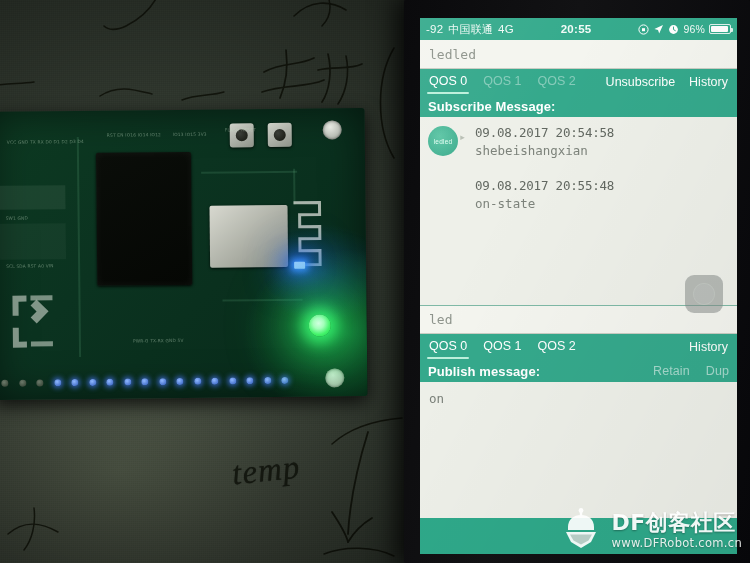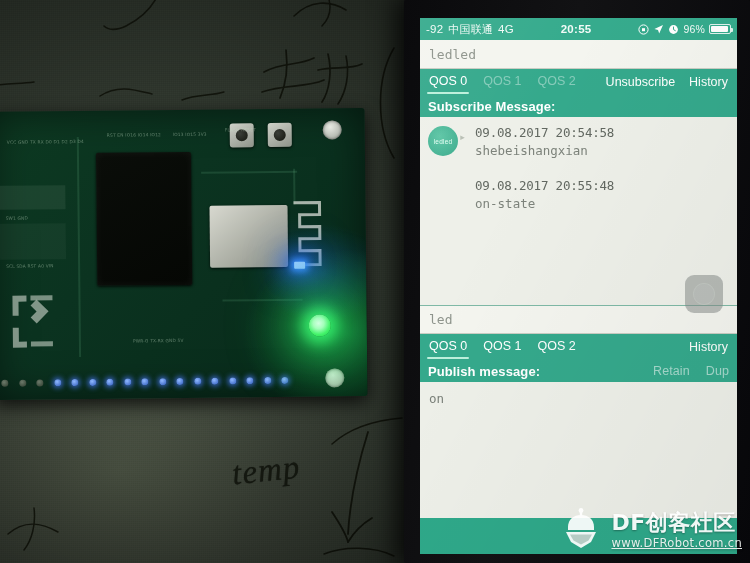--- a/index.html
+++ b/index.html
@@ -181,21 +181,21 @@
     background:rgba(190,195,192,.45); box-shadow:0 0 0 1px rgba(215,220,216,.35); }
 
   
   .watermark { position:absolute; right:8px; bottom:10px; z-index:60; display:flex; align-items:center;
     gap:7px; opacity:.92; }
   .wm-logo { width:46px; height:46px; flex:none; }
   .wm-texts { display:flex; flex-direction:column; line-height:1.05; }
   .wm-top { font-family:"DejaVu Sans", sans-serif; font-size:22px; font-weight:bold; color:#ffffff;
     letter-spacing:.5px; text-shadow:0 1px 2px rgba(0,0,0,.35); }
   .wm-bot { font-family:"DejaVu Sans", sans-serif; font-size:11.5px; color:#f3f6f4; letter-spacing:.3px;
-    text-shadow:0 1px 2px rgba(0,0,0,.35); margin-top:2px;text-decoration:underline; }
+    text-shadow:0 1px 2px rgba(0,0,0,.35); margin-top:2px; }
 </style>
 </head>
 <body>
 
 <div id="scene">
 
   <div class="paper">
     <div class="paper-noise"></div>
 
     <div class="ink" style="left:90px;top:-10px;">

